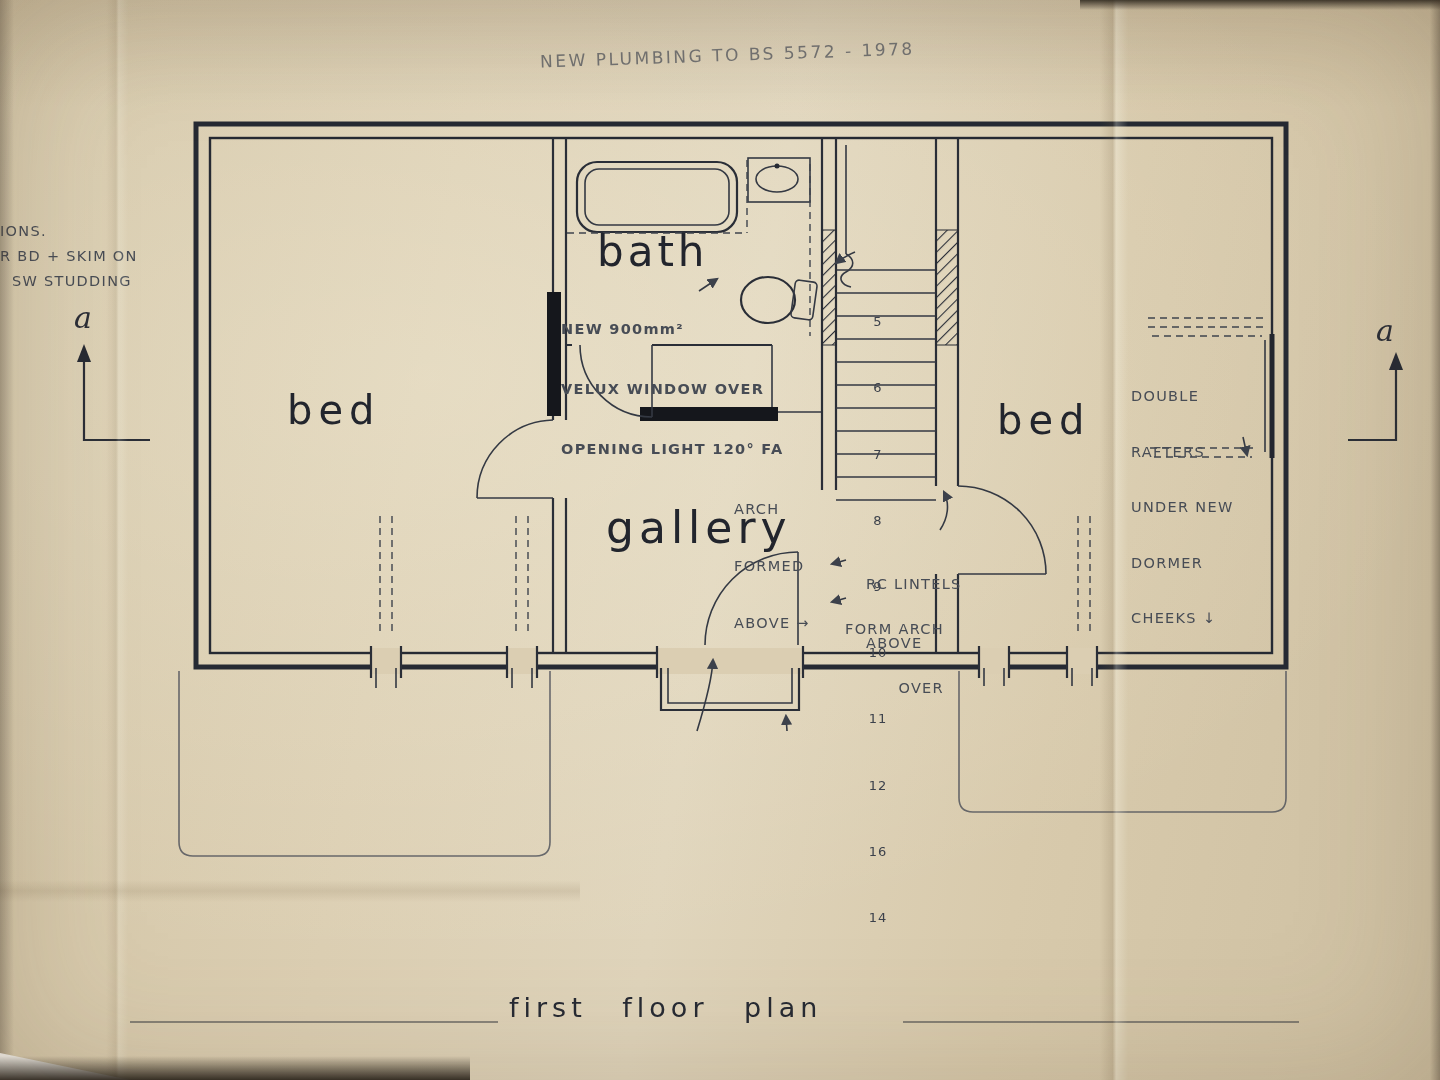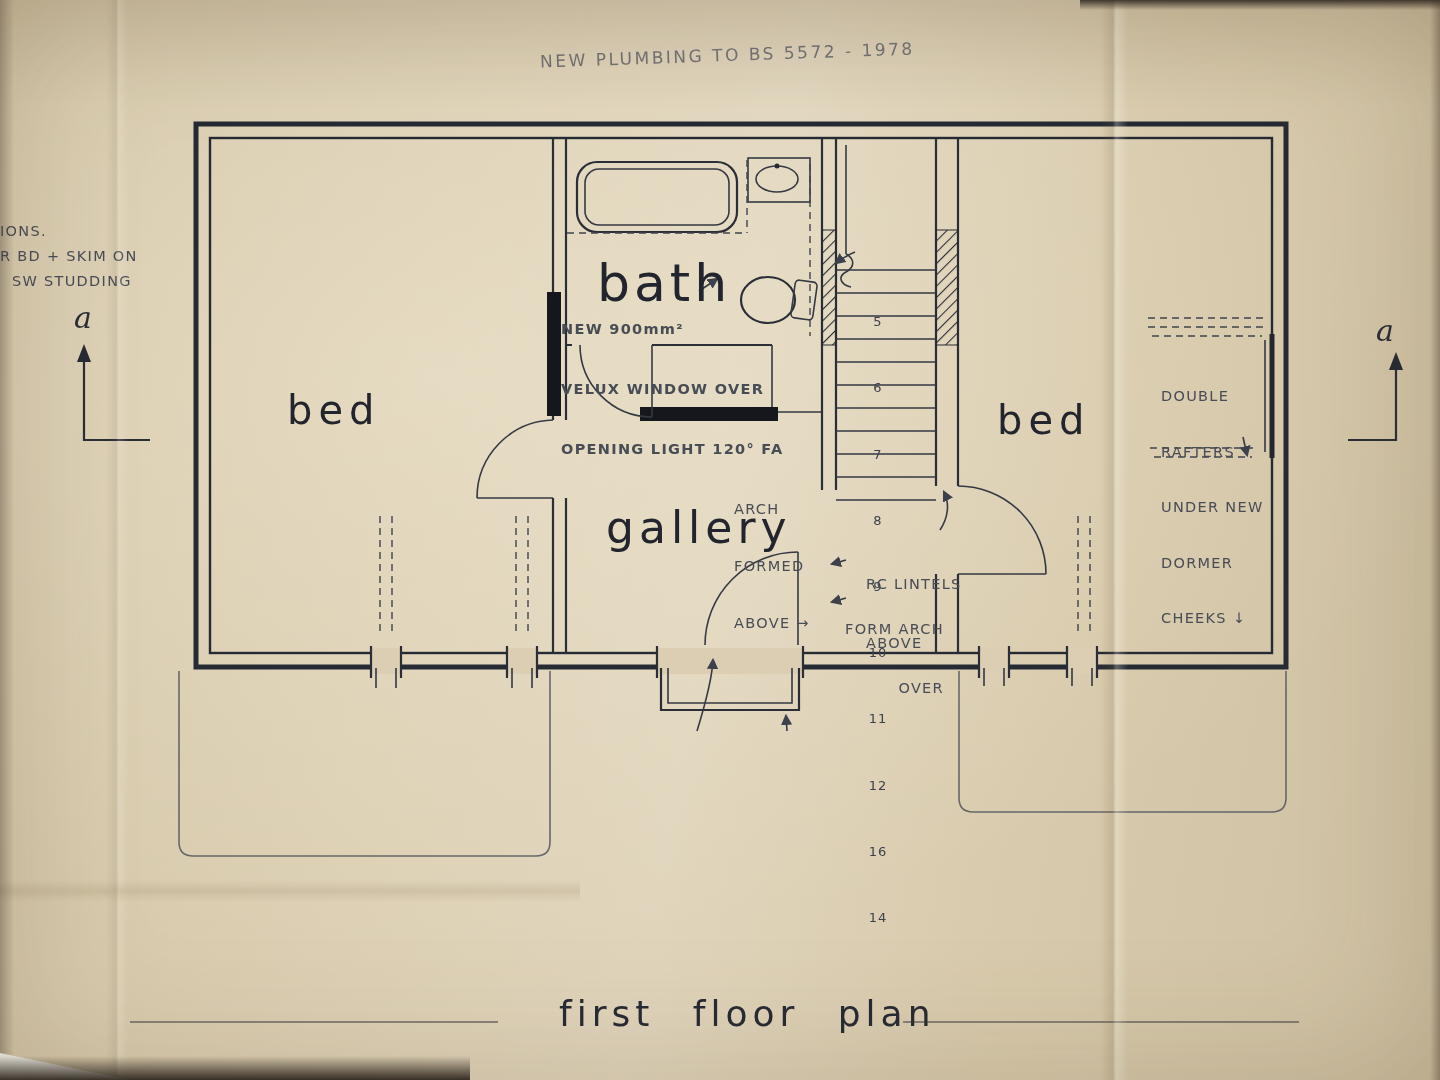--- a/index.html
+++ b/index.html
@@ -26,34 +26,34 @@
   .hand div{white-space:pre;}
   .stencil{letter-spacing:6px;font-weight:400;color:#22252d;}
   #top-note{left:540px;top:44px;font-size:17px;letter-spacing:2.5px;color:rgba(95,97,102,.85);transform:rotate(-2deg);}
   #margin-1{left:0px;top:222px;}
   #margin-2{left:0px;top:247px;}
   #margin-3{left:12px;top:272px;}
   .sect{font-family:"DejaVu Serif","Liberation Serif",serif;font-style:italic;font-size:30px;color:#2b2e37;}
   #sect-left{left:74px;top:298px;}
   #sect-right{left:1376px;top:311px;}
   #bed-left{left:287px;top:383px;font-size:40px;}
-  #bath{left:597px;top:248px;font-size:52px;letter-spacing:4px;}
+  #bath{left:597px;top:224px;font-size:42px;letter-spacing:4px;}
   #bed-right{left:997px;top:393px;font-size:40px;}
   #gallery{left:606px;top:498px;font-size:44px;letter-spacing:5px;}
   #doorways-note{left:843px;top:209px;}
   #stair-numbers{left:856px;top:270px;width:44px;}
   #stair-numbers div{height:23px;text-align:center;font-size:13px;color:#3c414b;letter-spacing:1px;}
   #velux-note{left:561px;top:279px;line-height:20px;font-weight:bold;}
   #arch-note{left:734px;top:462px;line-height:19px;}
   #rc-note{left:845px;top:536px;margin-left:21px;}
   #formarch-note{left:845px;top:581px;text-align:right;}
-  #dormer-note{left:1131px;top:350px;line-height:18.5px;margin-left:30px;}
+  #dormer-note{left:1131px;top:350px;line-height:18.5px;}
   #balustrade-note{left:597px;top:727px;font-size:16.5px;letter-spacing:2px;line-height:27px;}
   #balustrade-note .l2{padding-left:22px;}
-  #plan-title{left:559px;top:990px;font-size:36px;letter-spacing:5px;word-spacing:22px;color:#262a33;}
+  #plan-title{left:509px;top:990px;font-size:27px;letter-spacing:5px;word-spacing:22px;color:#262a33;}
   .title-rule{position:absolute;height:2px;background:rgba(50,54,62,.5);}
   #rule-left{left:130px;top:1021px;width:368px;}
   #rule-right{left:903px;top:1021px;width:396px;}
   
   .overlay{position:absolute;pointer-events:none;}
   #crease1{left:1100px;top:0;bottom:0;width:28px;background:linear-gradient(90deg,rgba(0,0,0,0),rgba(115,95,65,.18) 45%,rgba(255,255,243,.28) 58%,rgba(0,0,0,0));}
   #crease2{left:106px;top:0;bottom:0;width:22px;background:linear-gradient(90deg,rgba(0,0,0,0),rgba(115,95,65,.12) 45%,rgba(255,255,243,.18) 58%,rgba(0,0,0,0));}
   #crease3{left:0;top:880px;width:580px;height:22px;background:linear-gradient(180deg,rgba(0,0,0,0),rgba(115,95,65,.14) 50%,rgba(0,0,0,0));}
   #edge-top-right{left:1080px;top:0;width:360px;height:10px;background:linear-gradient(180deg,rgba(38,33,26,.85),rgba(38,33,26,0));}
   #edge-left{left:0;top:0;bottom:0;width:14px;background:linear-gradient(90deg,rgba(60,50,40,.32),rgba(60,50,40,0));}

